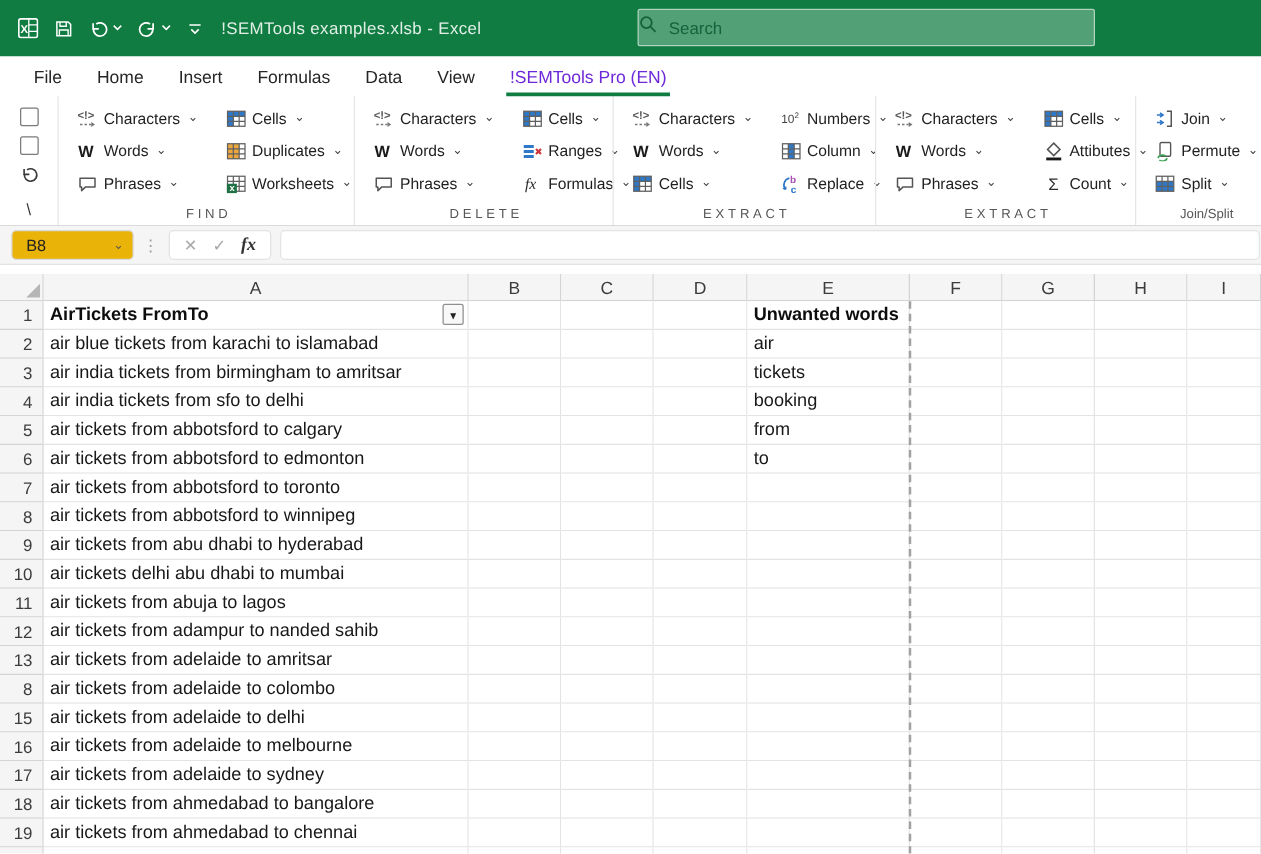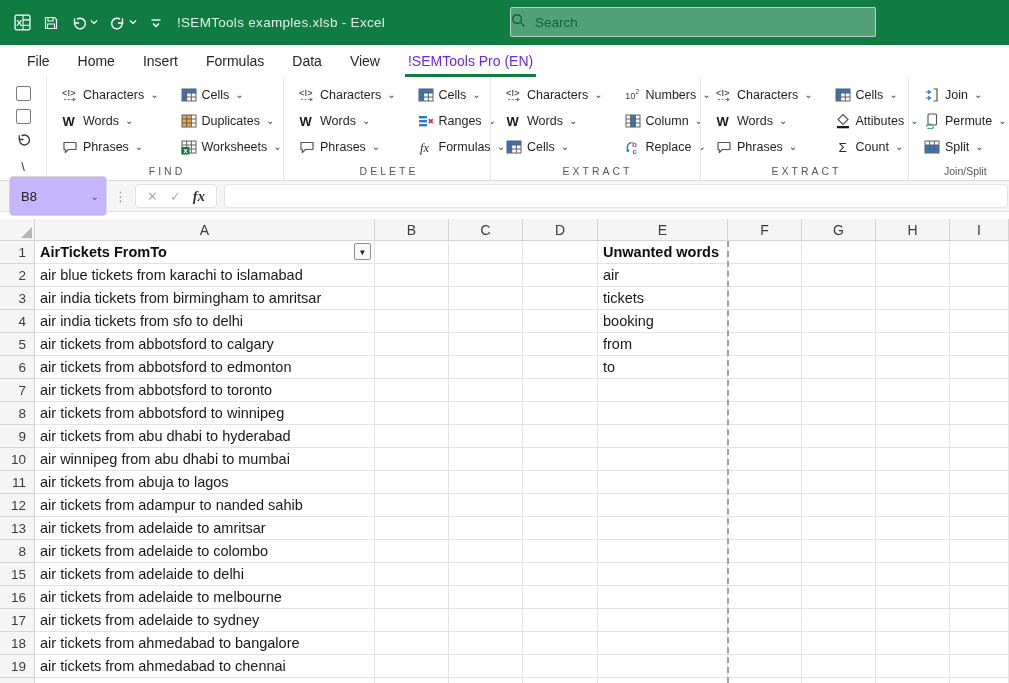--- a/index.html
+++ b/index.html
@@ -36,21 +36,21 @@
              grid-auto-columns:max-content;column-gap:16px;align-items:center}
   .rib-item{display:flex;align-items:center;gap:5px;font-size:12.5px;color:#1f1f1f;white-space:nowrap;border-radius:3px;padding:2px 3px}
   .rib-item svg{display:block;flex:none}
   .rib-chev{color:#444;font-size:10px;line-height:1;margin-left:1px}
   .rib-label{margin-top:auto;text-align:center;font-size:10.5px;color:#565656;padding:4px 0 3px;white-space:nowrap}
   .rib-label.spaced{letter-spacing:3px}
 
   
   .fstrip{height:31px;box-sizing:border-box;background:#f5f5f5;border-bottom:1px solid #e2e2e2;
           display:flex;align-items:center;gap:7px;padding:0 1px 0 9px}
-  .namebox{width:98px;height:40px;box-sizing:border-box;background:#c4b5fd;border:1px solid #d8d8d8;border-radius:4px;
+  .namebox{width:98px;height:24px;box-sizing:border-box;background:#eab308;border:1px solid #d8d8d8;border-radius:4px;
            display:flex;align-items:center;padding:0 7px 0 11px;font-size:13px;color:#222}
   .namebox .chev{margin-left:auto;color:#555;font-size:10px}
   .dots{color:#9b9b9b;font-size:13px;letter-spacing:1px}
   .fxbtns{display:flex;align-items:center;gap:12px;height:24px;box-sizing:border-box;background:#fff;
           border:1px solid #e2e2e2;border-radius:4px;padding:0 11px}
   .fx-x,.fx-ck{color:#ababab;font-size:13px}
   .fx-fx{font-family:"Liberation Serif",serif;font-style:italic;font-weight:bold;font-size:14.5px;color:#333}
   .finput{flex:1;height:24px;box-sizing:border-box;background:#fff;border:1px solid #e4e4e4;border-radius:4px}
   .gridgap{height:7px;background:#fff}
 
@@ -623,21 +623,21 @@
       <div class="gc">air tickets from abu dhabi to hyderabad</div>
       <div class="gc"></div>
       <div class="gc"></div>
       <div class="gc"></div>
       <div class="gc"></div>
       <div class="gc"></div>
       <div class="gc"></div>
       <div class="gc"></div>
       <div class="gc"></div>
       <div class="gc rowh">10</div>
-      <div class="gc">air winnipeg from abu dhabi to mumbai</div>
+      <div class="gc">air tickets delhi abu dhabi to mumbai</div>
       <div class="gc"></div>
       <div class="gc"></div>
       <div class="gc"></div>
       <div class="gc"></div>
       <div class="gc"></div>
       <div class="gc"></div>
       <div class="gc"></div>
       <div class="gc"></div>
       <div class="gc rowh">11</div>
       <div class="gc">air tickets from abuja to lagos</div>

